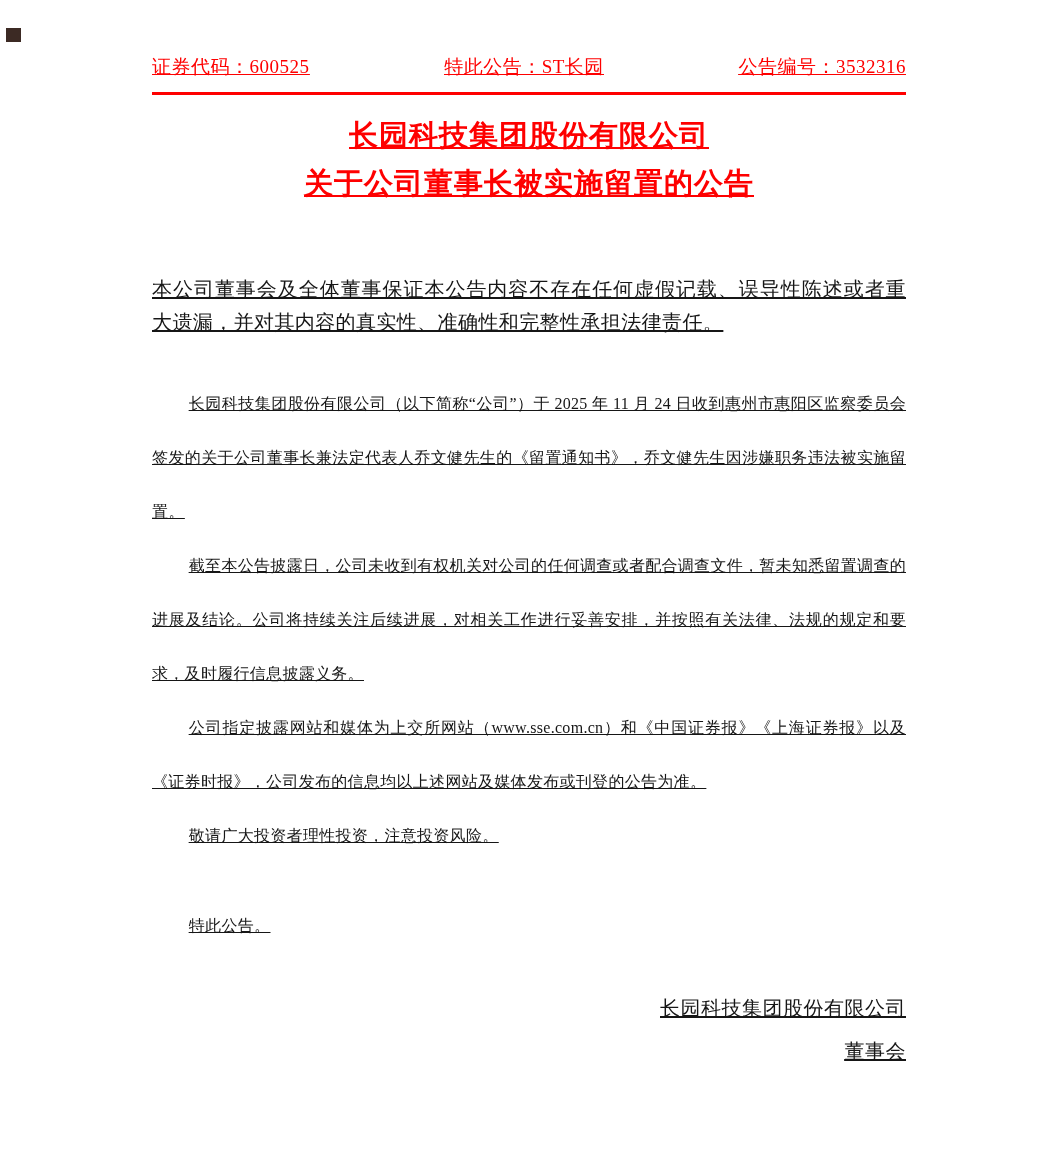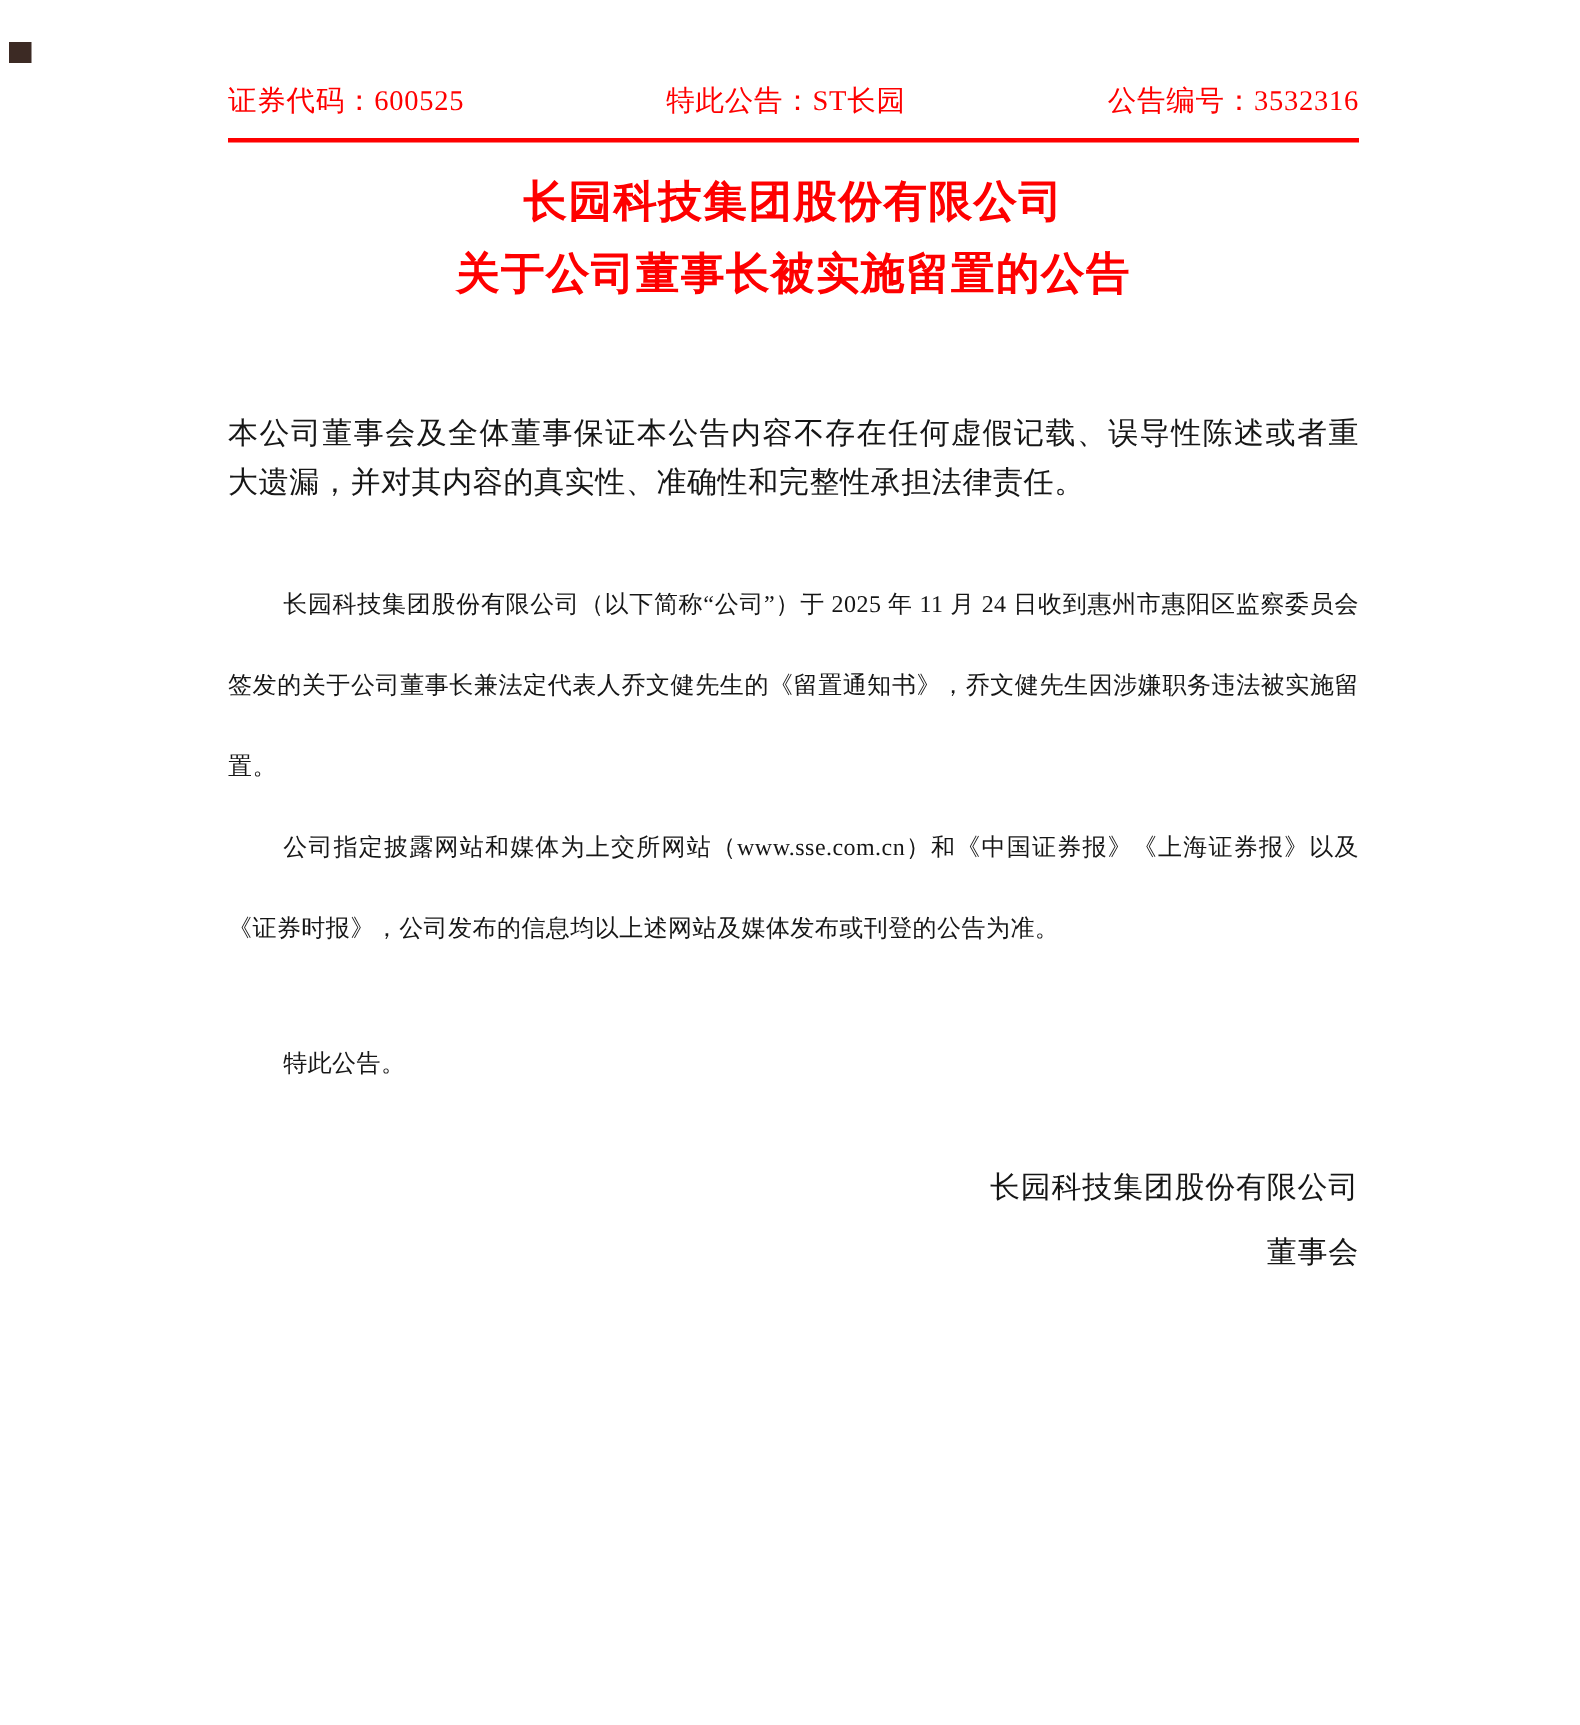--- a/index.html
+++ b/index.html
@@ -1,19 +1,19 @@
 <!DOCTYPE html>
 <html style="--accent-red: #fe0000; --text-black: #161616;"><head>
 <meta charset="utf-8">
 <style>
   :root{
     --accent-red:#fe0000;
     --text-black:#161616;
   }
-  *{ margin:0; padding:0; box-sizing:border-box; }
+  *{ margin:0; padding:0; box-sizing:border-box;text-decoration:underline; }
   html,body{ background:#ffffff; }
   body{
     width:1053px;
     min-height:1150px;
     position:relative;
     font-family:"Liberation Serif","DejaVu Serif",serif;
     color:var(--text-black);
   }
   .corner-mark{
     position:absolute; left:6px; top:28px;
@@ -89,21 +89,23 @@
   <div class="red-divider"></div>
 
   <div class="title-block">
     <div>长园科技集团股份有限公司</div>
     <div>关于公司董事长被实施留置的公告</div>
   </div>
 
   <p class="statement">本公司董事会及全体董事保证本公告内容不存在任何虚假记载、误导性陈述或者重大遗漏，并对其内容的真实性、准确性和完整性承担法律责任。</p>
 
   <p class="body-para first">长园科技集团股份有限公司（以下简称“公司”）于 2025 年 11 月 24 日收到惠州市惠阳区监察委员会签发的关于公司董事长兼法定代表人乔文健先生的《留置通知书》，乔文健先生因涉嫌职务违法被实施留置。</p>
+  <p class="body-para">截至本公告披露日，公司未收到有权机关对公司的任何调查或者配合调查文件，暂未知悉留置调查的进展及结论。公司将持续关注后续进展，对相关工作进行妥善安排，并按照有关法律、法规的规定和要求，及时履行信息披露义务。</p>
   <p class="body-para">公司指定披露网站和媒体为上交所网站（www.sse.com.cn）和《中国证券报》《上海证券报》以及《证券时报》，公司发布的信息均以上述网站及媒体发布或刊登的公告为准。</p>
+  <p class="body-para">敬请广大投资者理性投资，注意投资风险。</p>
   <p class="body-para closing">特此公告。</p>
 
   <div class="signature">
     <div>长园科技集团股份有限公司</div>
     <div class="sig-board">董事会</div>
   </div>
 
 </div>
 
 </body></html>

